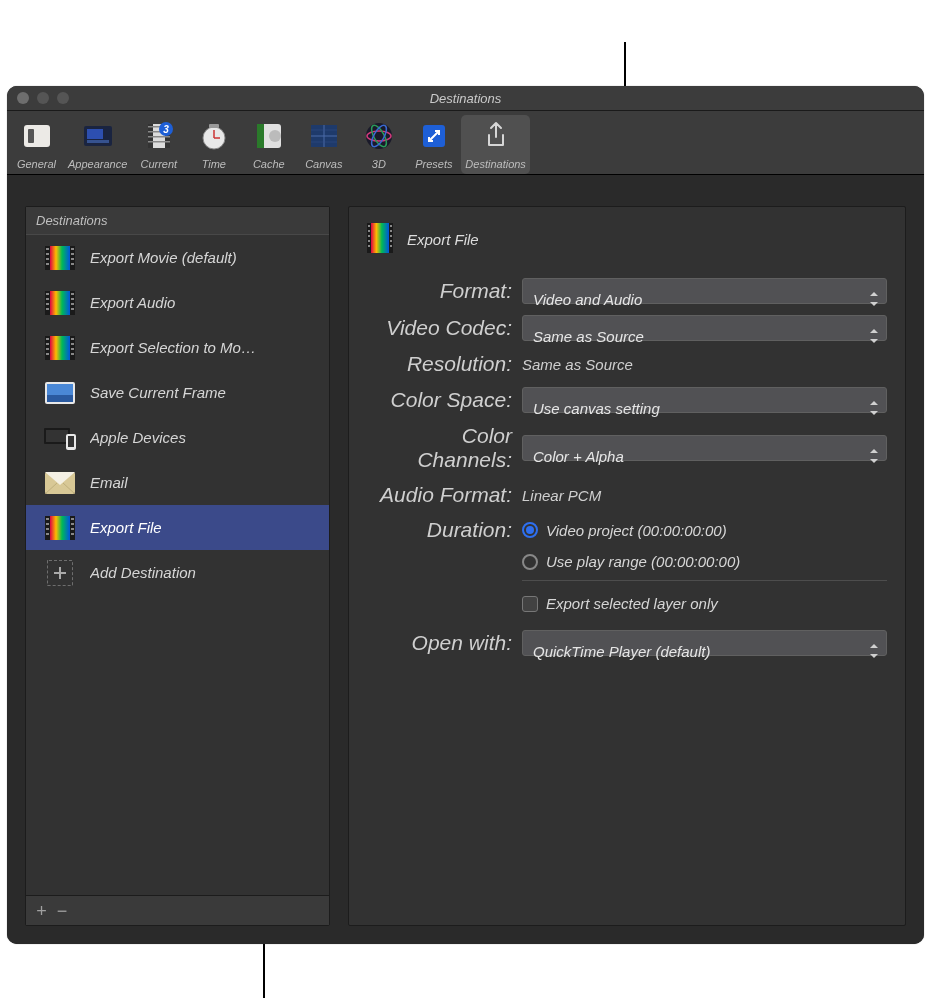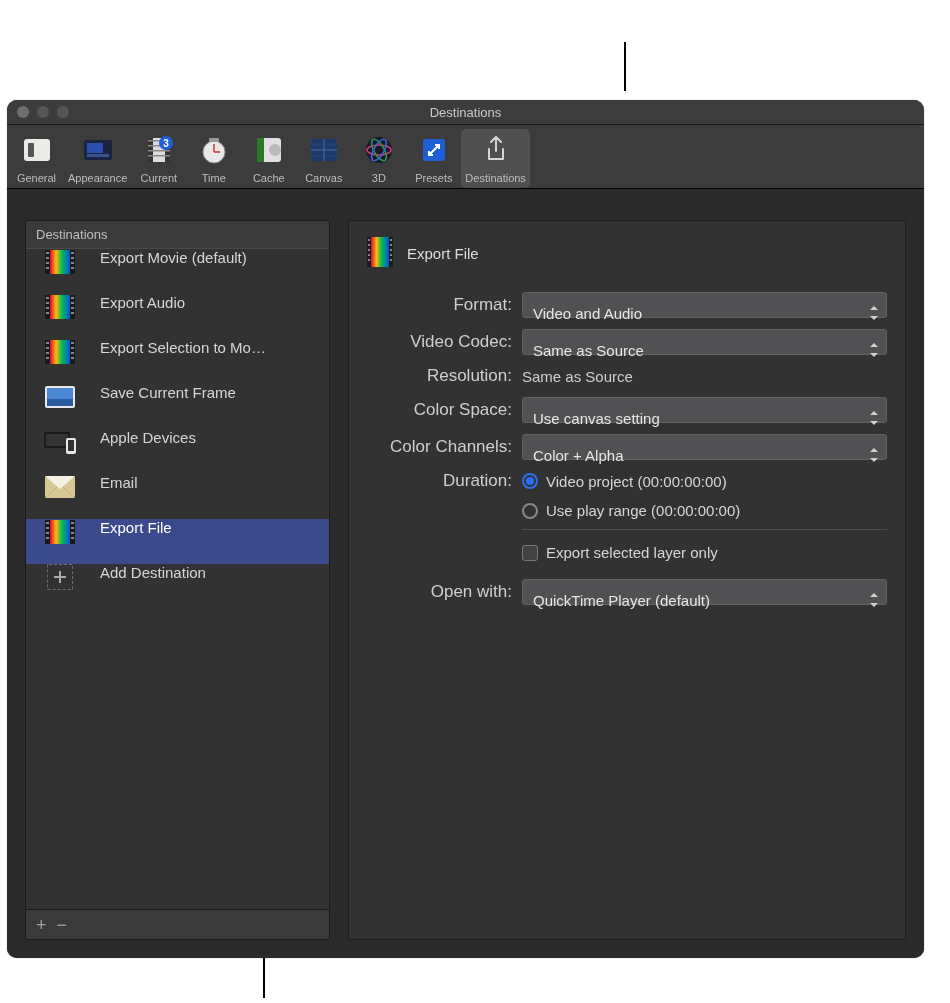--- a/index.html
+++ b/index.html
@@ -24,27 +24,28 @@
     position: absolute;
     left: 263px;
     top: 608px;
     width: 2px;
     height: 390px;
     background: #000;
   }
   .window {
     position: absolute;
     left: 7px;
-    top: 100px;
+    top: 86px;
     width: 917px;
     height: 858px;
     background: #2a2a2a;
     border-radius: 10px;
     overflow: hidden;
     box-shadow: 0 0 1px rgba(0,0,0,0.5);
+    font-style: italic;
   }
   .titlebar {
     height: 25px;
     display: flex;
     align-items: center;
     justify-content: center;
     background: #3c3c3c;
     border-bottom: 1px solid #1a1a1a;
     position: relative;
   }
@@ -108,21 +109,22 @@
   .sidebar-header {
     padding: 6px 10px;
     font-size: 13px;
     color: #bfbfbf;
     border-bottom: 1px solid #484848;
     background: #3a3a3a;
   }
   .sidebar-list { flex: 1; overflow: hidden; }
   .sidebar-item {
     display: flex;
-    gap: 24px;
+    align-items: center;
+    gap: 14px;
     height: 45px;
     padding: 0 18px;
     cursor: pointer;
   }
   .sidebar-item.selected {
     background: #3b4a8a;
     color: #fff;
   }
   .sidebar-item .si-icon {
     width: 32px;
@@ -164,21 +166,21 @@
   .panel-title { font-size: 15px; color: #dcdcdc; }
   .form-row {
     display: flex;
     align-items: center;
     margin-bottom: 11px;
   }
   .form-label {
     width: 155px;
     text-align: right;
     padding-right: 10px;
-    font-size: 17px;
+    font-size: 21px;
     color: #cfcfcf;
   }
   .form-value {
     flex: 1;
     font-size: 15px;
     color: #cfcfcf;
   }
   .popup {
     flex: 1;
     height: 26px;
@@ -542,20 +544,24 @@
       </div>
 
       <div class="form-row">
         <span class="form-label">Color Channels:</span>
         <div class="popup">
           <span>Color + Alpha</span>
           <span class="popup-arrows"></span>
         </div>
       </div>
 
+      <div class="form-row">
+        <span class="form-label">Audio Format:</span>
+        <span class="form-value">Linear PCM</span>
+      </div>
 
       <div class="form-row">
         <span class="form-label">Duration:</span>
         <div style="flex:1;display:flex;align-items:center;">
           <span class="radio selected"></span>
           <span style="font-size:15px;">Video project (00:00:00:00)</span>
         </div>
       </div>
       <div class="radio-row">
         <span class="radio"></span>

